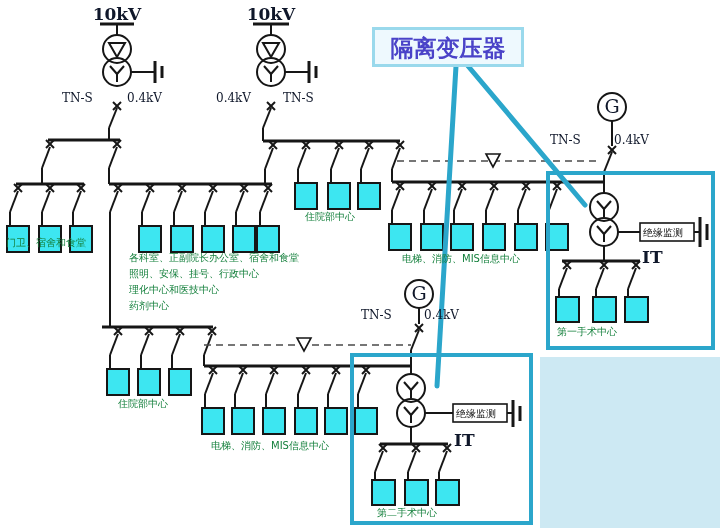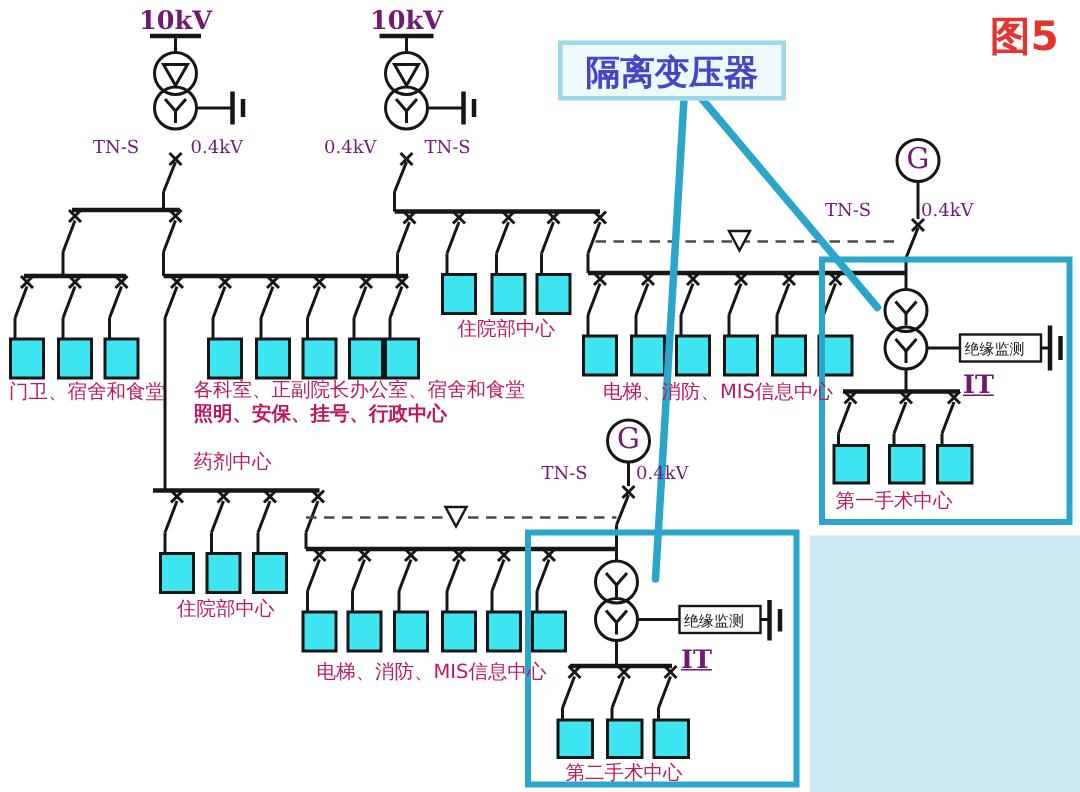--- a/index.html
+++ b/index.html
@@ -1,25 +1,25 @@
 <!DOCTYPE html>
 <html style="--loadbox: #3DE6F1; --teal: #2BA6CB; --panel_bg: #CDE9F3; --callout_text: #4A43C8; --callout_border: #9AD9EC; --callout_bg: #EEF9FE; --fig_red: #E3342E;"><head>
 <meta charset="utf-8">
 <style>
   html,body{margin:0;padding:0;background:#ffffff;}
   .stage{position:relative;width:720px;height:528px;background:#ffffff;overflow:hidden;
          font-family:"DejaVu Sans",sans-serif;}
   .panel{position:absolute;left:540px;top:357px;width:180px;height:171px;
          background:var(--panel_bg,#CDE9F3);z-index:0;}
   svg.diag{position:absolute;left:0;top:0;z-index:1;}
-  .txt{position:absolute;z-index:2;color:#701a75;white-space:nowrap;}
+  .txt{position:absolute;z-index:2;color:#0f172a;white-space:nowrap;}
   .lat{font-family:"DejaVu Serif",serif;font-weight:normal;font-size:12px;text-align:center;}
   .kv{font-family:"DejaVu Serif",serif;font-weight:bold;font-size:17px;}
-  .lbl{font-size:13px;color:#be185d;}
-  .it{font-family:"DejaVu Serif",serif;font-weight:bold;font-size:17px;text-decoration:underline;}
+  .lbl{font-size:10px;color:#15803d;}
+  .it{font-family:"DejaVu Serif",serif;font-weight:bold;font-size:17px;}
   .gword{font-family:"DejaVu Serif",serif;font-size:19px;transform:translate(-50%,-56%);}
   .mon{font-size:10px;color:#111;}
   .fig{font-weight:bold;font-size:27px;color:var(--fig_red,#E3342E);}
   .callout{position:absolute;left:372px;top:27px;width:146px;height:34px;z-index:2;
            border:3px solid var(--callout_border,#9AD9EC);background:var(--callout_bg,#EEF9FE);
            color:var(--callout_text,#4A43C8);font-weight:bold;font-size:23px;
            display:flex;align-items:flex-end;justify-content:center;}
   .ctr{transform:translateX(-50%);}
   
   svg .k{stroke:#161616;stroke-width:2;fill:none;}
@@ -219,21 +219,20 @@
       <use href="#dropS" x="383" y="448"></use>
       <use href="#dropS" x="416" y="448"></use>
       <use href="#dropS" x="447" y="448"></use>
     </g>
     <rect class="hibox" x="352" y="355" width="179" height="168"></rect>
 
     <line class="lead" x1="456" y1="66" x2="437" y2="386"></line>
     <line class="lead" x1="468" y1="66" x2="585" y2="205"></line>
   </svg>
 
-  <span class="txt fig" style="left:660px;top:6px;">图5</span>
 
   <div class="callout">
     <span>隔离变压器</span>
   </div>
 
   <span class="txt kv ctr" style="left:117px;top:4px;">10kV</span>
   <span class="txt kv ctr" style="left:271px;top:4px;">10kV</span>
 
   <span class="txt lat" style="left:62px;top:91px;">TN-S</span>
   <span class="txt lat" style="left:127px;top:91px;">0.4kV</span>
@@ -247,23 +246,24 @@
   <span class="txt gword" style="left:419px;top:294px;">G</span>
   <span class="txt lat" style="left:361px;top:308px;">TN-S</span>
   <span class="txt lat" style="left:424px;top:308px;">0.4kV</span>
 
   <span class="txt it" style="left:642px;top:247px;">IT</span>
   <span class="txt it" style="left:454px;top:430px;">IT</span>
 
   <span class="txt mon" style="left:643px;top:226px;">绝缘监测</span>
   <span class="txt mon" style="left:456px;top:407px;">绝缘监测</span>
 
-  <span class="txt lbl" style="left:6px;top:252px;">门卫、宿舍和食堂</span>
+  <span class="txt lbl" style="left:6px;top:236px;">门卫、宿舍和食堂</span>
   <span class="txt lbl" style="left:129px;top:251px;">各科室、正副院长办公室、宿舍和食堂</span>
-  <span class="txt lbl" style="left:129px;top:267px;font-weight:bold;">照明、安保、挂号、行政中心</span>
+  <span class="txt lbl" style="left:129px;top:267px;">照明、安保、挂号、行政中心</span>
+  <span class="txt lbl" style="left:129px;top:283px;">理化中心和医技中心</span>
   <span class="txt lbl" style="left:129px;top:299px;">药剂中心</span>
 
   <span class="txt lbl" style="left:305px;top:210px;">住院部中心</span>
   <span class="txt lbl" style="left:402px;top:252px;">电梯、消防、MIS信息中心</span>
   <span class="txt lbl" style="left:118px;top:397px;">住院部中心</span>
   <span class="txt lbl" style="left:211px;top:439px;">电梯、消防、MIS信息中心</span>
   <span class="txt lbl" style="left:557px;top:325px;">第一手术中心</span>
   <span class="txt lbl" style="left:377px;top:506px;text-align:right;">第二手术中心</span>
 
 </div>

